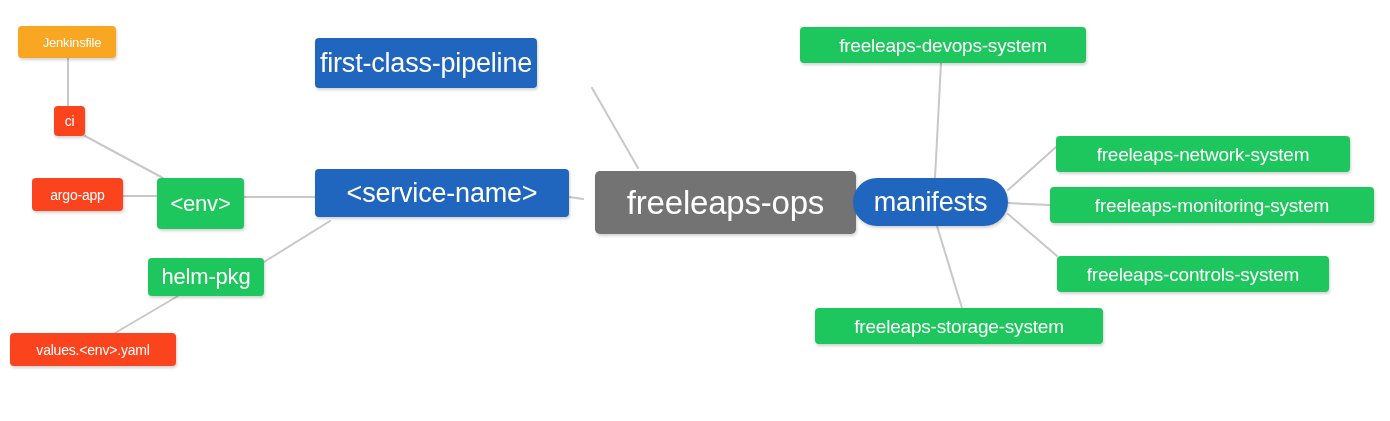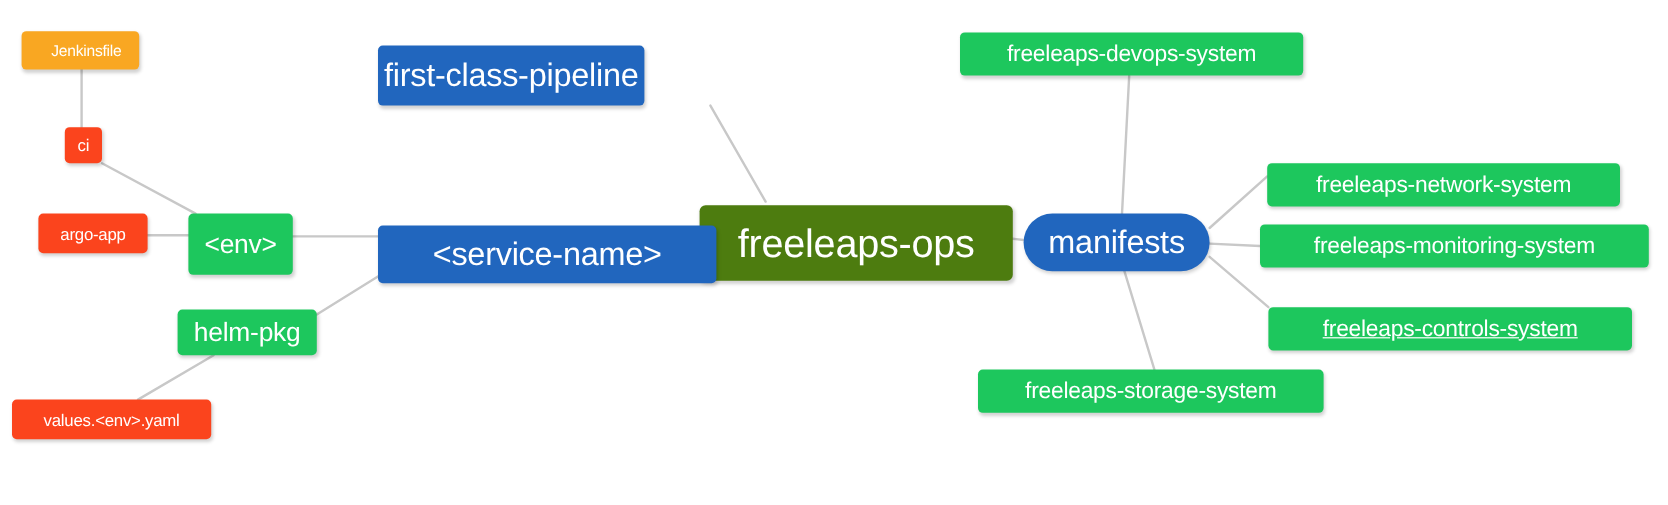--- a/index.html
+++ b/index.html
@@ -34,23 +34,24 @@
     justify-content: center;
     color: #ffffff;
     border-radius: 4px;
     white-space: nowrap;
     letter-spacing: -0.2px;
     box-shadow: 1px 2px 3px rgba(0,0,0,0.18);
     line-height: 1;
     padding: 0 10px;
   }
   .node.root {
-    background: #4d7c0f;
+    background: #737373;
     font-size: 33px;
     border-radius: 5px;
+    margin-left: 12px;
   }
   .node.blue {
     background: #2166be;
   }
   .node.green {
     background: #1dc75d;
   }
   .node.orange {
     background: #f9a722;
   }
@@ -80,27 +81,27 @@
       <line x1="844" y1="199" x2="853" y2="200" stroke="#c8c8c8" stroke-width="2" stroke-linecap="round"></line>
       <line x1="935" y1="178" x2="941" y2="63" stroke="#c8c8c8" stroke-width="2" stroke-linecap="round"></line>
       <line x1="1008" y1="190" x2="1056" y2="147" stroke="#c8c8c8" stroke-width="2" stroke-linecap="round"></line>
       <line x1="1008" y1="203" x2="1050" y2="205" stroke="#c8c8c8" stroke-width="2" stroke-linecap="round"></line>
       <line x1="1008" y1="214" x2="1057" y2="256" stroke="#c8c8c8" stroke-width="2" stroke-linecap="round"></line>
       <line x1="937" y1="226" x2="962" y2="308" stroke="#c8c8c8" stroke-width="2" stroke-linecap="round"></line>
     </svg>
   <div id="node-layer">
       <div class="node root sz-xl" style="left: 583px; top: 171px; width: 261px; height: 63px;">freeleaps-ops</div>
       <div class="node blue sz-lg" style="left: 315px; top: 38px; width: 222px; height: 50px;">first-class-pipeline</div>
-      <div class="node blue sz-lg" style="left: 315px; top: 188px; width: 282px; height: 48px;">&lt;service-name&gt;</div>
+      <div class="node blue sz-lg" style="left: 315px; top: 169px; width: 254px; height: 48px;">&lt;service-name&gt;</div>
       <div class="node green sz-md" style="left: 157px; top: 178px; width: 87px; height: 51px;">&lt;env&gt;</div>
       <div class="node red sz-xs" style="left: 54px; top: 106px; width: 31px; height: 30px;">ci</div>
       <div class="node orange sz-xxs" style="left: 18px; top: 26px; width: 98px; height: 32px; padding-left: 20px;">Jenkinsfile</div>
       <div class="node red sz-xs" style="left: 32px; top: 178px; width: 91px; height: 33px;">argo-app</div>
       <div class="node green sz-md" style="left: 148px; top: 258px; width: 116px; height: 38px;">helm-pkg</div>
       <div class="node red sz-xs" style="left: 10px; top: 333px; width: 166px; height: 33px;">values.&lt;env&gt;.yaml</div>
       <div class="node blue sz-lg" style="left: 853px; top: 178px; width: 155px; height: 48px; border-radius: 24px;">manifests</div>
       <div class="node green sz-sm" style="left: 800px; top: 27px; width: 286px; height: 36px;">freeleaps-devops-system</div>
       <div class="node green sz-sm" style="left: 1056px; top: 111px; width: 294px; height: 36px; margin-top: 25px;">freeleaps-network-system</div>
       <div class="node green sz-sm" style="left: 1050px; top: 187px; width: 324px; height: 36px;">freeleaps-monitoring-system</div>
-      <div class="node green sz-sm" style="left: 1057px; top: 256px; width: 303px; height: 36px; text-decoration: underline;">freeleaps-controls-system</div>
+      <div class="node green sz-sm" style="left: 1057px; top: 256px; width: 272px; height: 36px;">freeleaps-controls-system</div>
       <div class="node green sz-sm" style="left: 815px; top: 308px; width: 288px; height: 36px;">freeleaps-storage-system</div>
     </div>
 </div>
 
 </body></html>

